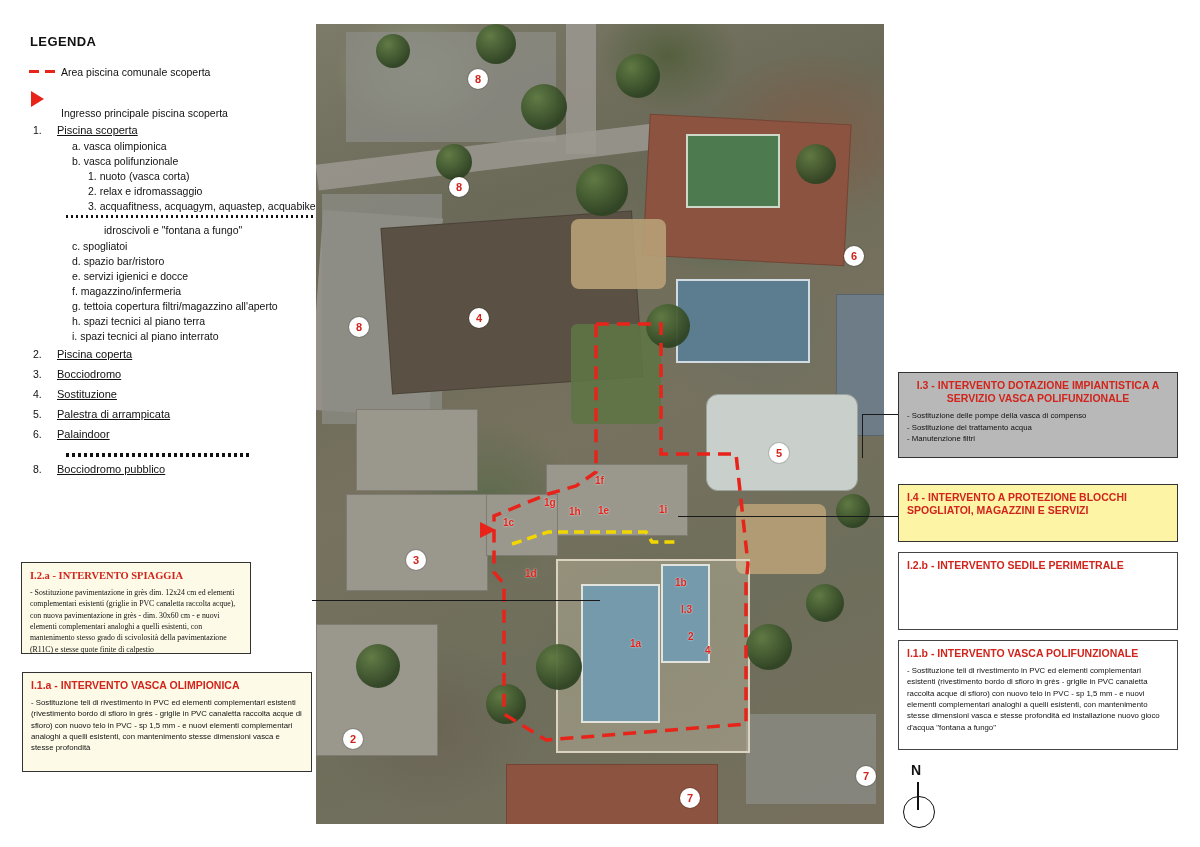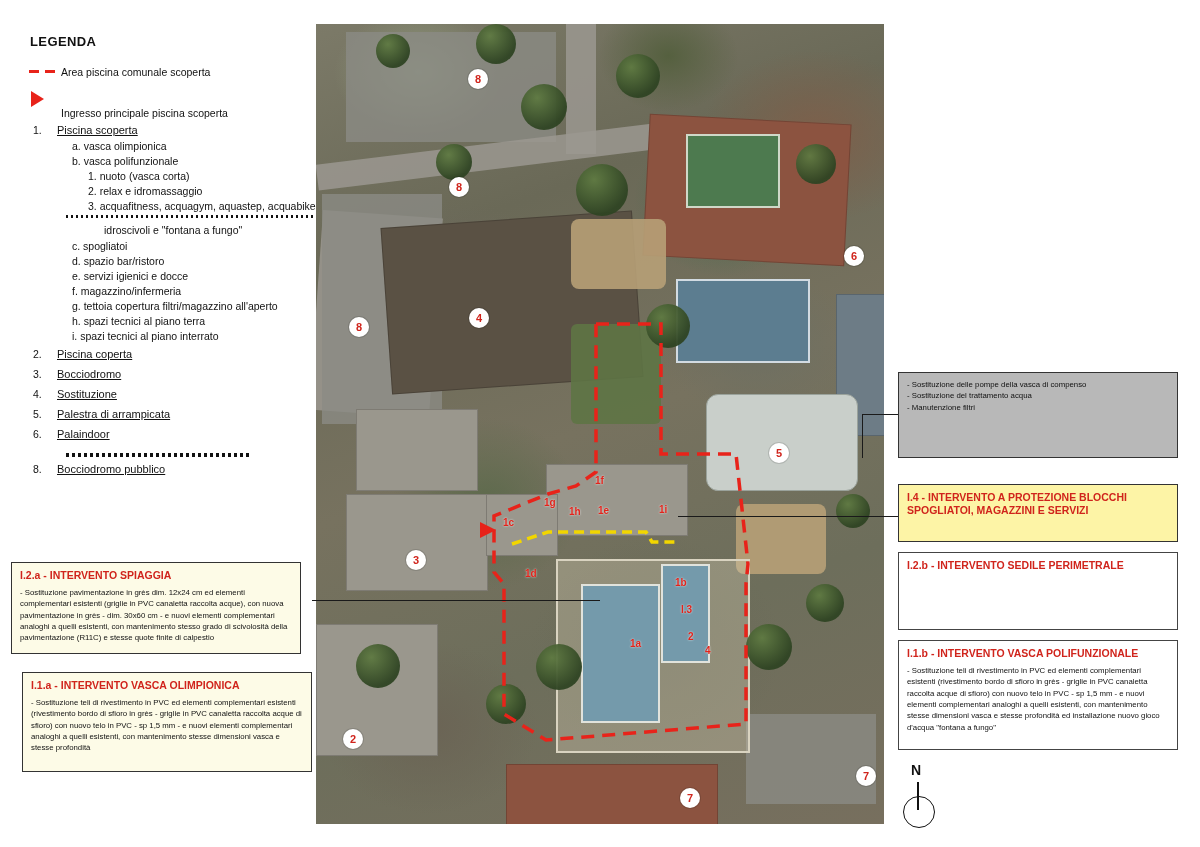--- a/index.html
+++ b/index.html
@@ -361,20 +361,21 @@
   <div class="label-red" style="left:253px; top:482px;">1h</div>
   <div class="label-red" style="left:343px; top:480px;">1i</div>
   <div class="label-red" style="left:365px; top:580px;">I.3</div>
   <div class="label-red" style="left:389px; top:621px;">4</div>
   <div class="label-red" style="left:372px; top:607px;">2</div>
 
   <div style="position:absolute;left:181px;top:487px;width:22px;height:22px;border-radius:50%;background:#fff;opacity:.85;z-index:-1;"></div>
 </div>
 
 <div class="box grey" style="left:898px; top:372px; width:280px; height:86px;">
+  <h4 style="text-align:center;">I.3 - INTERVENTO DOTAZIONE IMPIANTISTICA  A SERVIZIO VASCA POLIFUNZIONALE</h4>
   <p>- Sostituzione delle pompe della vasca di compenso</p>
   <p>- Sostituzione del trattamento acqua</p>
   <p>- Manutenzione filtri</p>
 </div>
 <div class="conn" style="left:862px; top:414px; width:36px; height:1px;"></div>
 <div class="conn" style="left:862px; top:414px; width:1px; height:44px;"></div>
 
 <div class="box yellow" style="left:898px; top:484px; width:280px; height:58px;">
   <h4>I.4 - INTERVENTO A PROTEZIONE BLOCCHI SPOGLIATOI, MAGAZZINI E SERVIZI</h4>
 </div>
@@ -382,21 +383,21 @@
 
 <div class="box" style="left:898px; top:552px; width:280px; height:78px;">
   <h4>I.2.b - INTERVENTO SEDILE PERIMETRALE</h4>
 </div>
 
 <div class="box" style="left:898px; top:640px; width:280px; height:110px;">
   <h4>I.1.b - INTERVENTO VASCA POLIFUNZIONALE</h4>
   <p>- Sostituzione teli di rivestimento in PVC ed elementi complementari esistenti (rivestimento bordo di sfioro in grès - griglie in PVC canaletta raccolta acque di sfioro) con nuovo telo in PVC - sp 1,5 mm - e nuovi elementi complementari analoghi a quelli esistenti, con mantenimento stesse dimensioni vasca e stesse profondità ed installazione nuovo gioco d'acqua "fontana a fungo"</p>
 </div>
 
-<div class="box cream" style="left:11px; top:562px; width:290px; height:92px;">
+<div class="box cream" style="left:21px; top:562px; width:230px; height:92px;font-family:Liberation Serif, serif;">
   <h4>I.2.a - INTERVENTO SPIAGGIA</h4>
   <p>- Sostituzione pavimentazione in grès dim. 12x24 cm ed elementi complementari esistenti (griglie in PVC canaletta raccolta acque), con nuova pavimentazione in grès - dim. 30x60 cm - e nuovi elementi complementari analoghi a quelli esistenti, con mantenimento stesso grado di scivolosità della pavimentazione (R11C) e stesse quote finite di calpestio</p>
 </div>
 <div class="conn" style="left:312px; top:600px; width:288px; height:1px;"></div>
 
 <div class="box cream" style="left:22px; top:672px; width:290px; height:100px;">
   <h4>I.1.a - INTERVENTO VASCA OLIMPIONICA</h4>
   <p>- Sostituzione teli di rivestimento in PVC ed elementi complementari esistenti (rivestimento bordo di sfioro in grès - griglie in PVC canaletta raccolta acque di sfioro) con nuovo telo in PVC - sp 1,5 mm - e nuovi elementi complementari analoghi a quelli esistenti, con mantenimento stesse dimensioni vasca e stesse profondità</p>
 </div>
 

